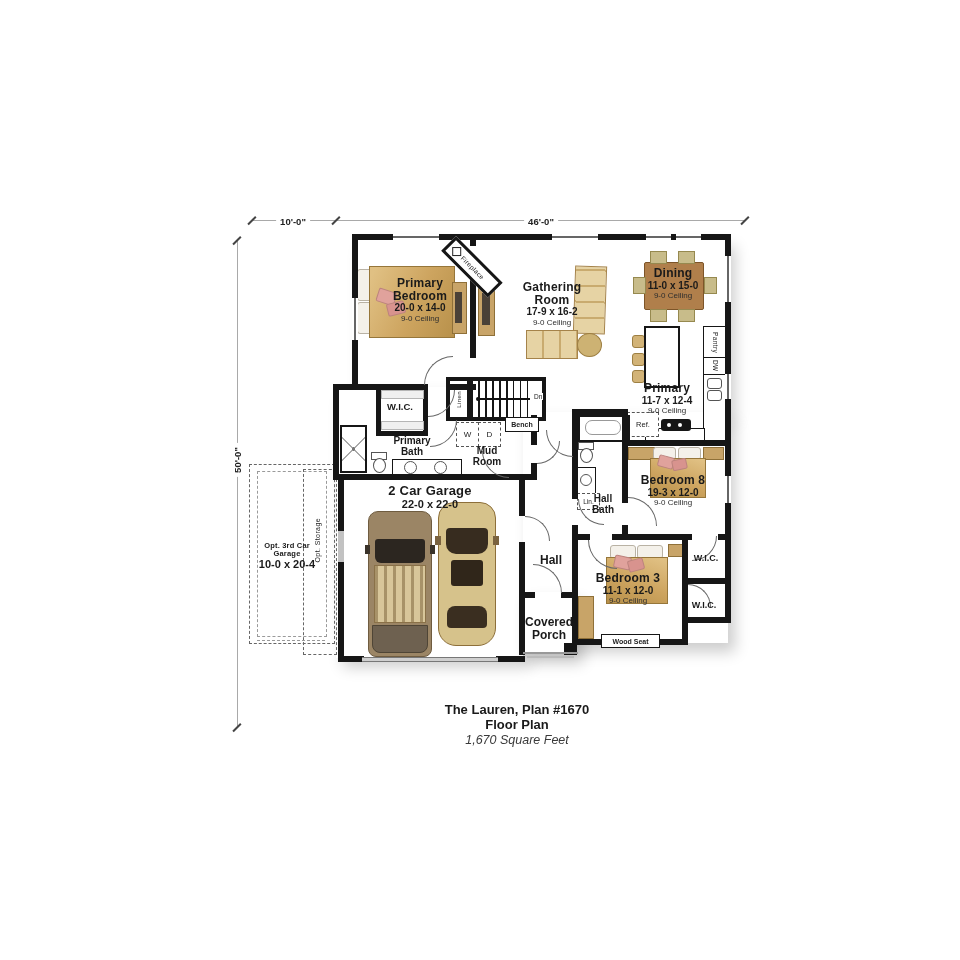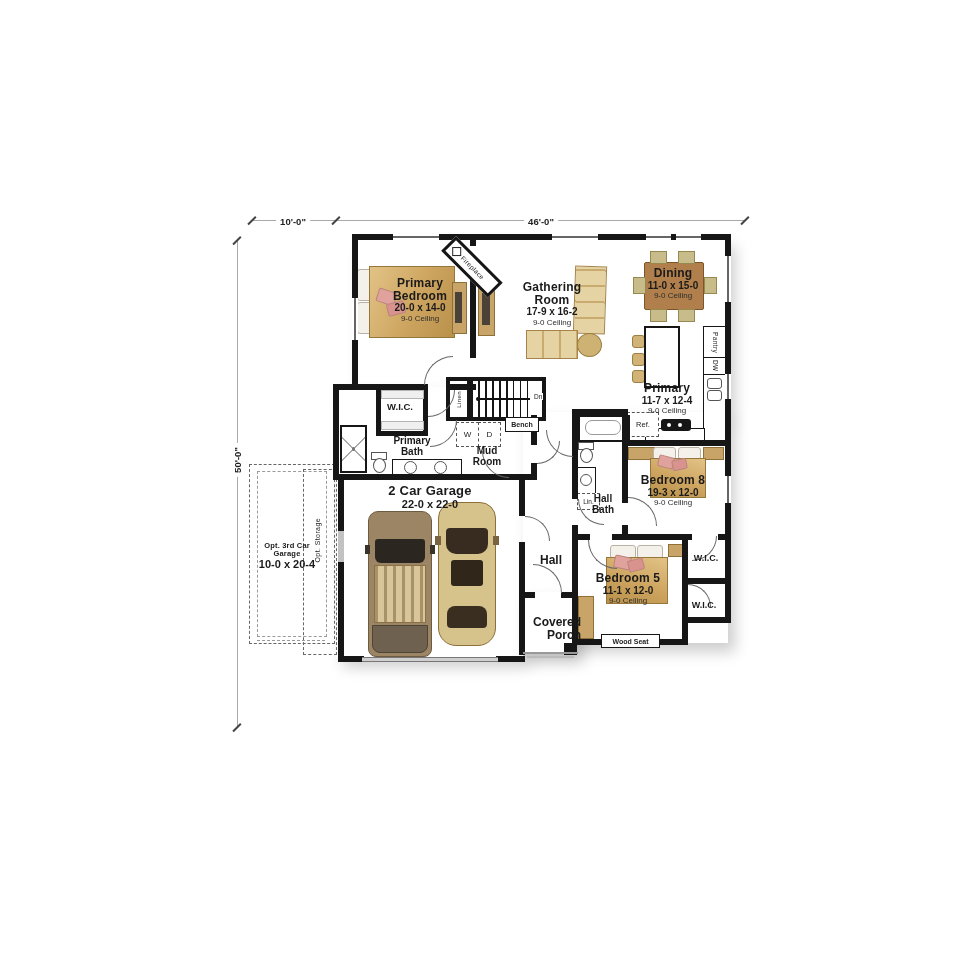--- a/index.html
+++ b/index.html
@@ -254,38 +254,43 @@
     <div class="rname">Primary</div>
     <div class="rsize">11-7 x 12-4</div>
     <div class="rceil">9-0 Ceiling</div>
   </div>
   <div class="rlabel" style="left:673px;top:491px;width:90px;">
     <div class="rname">Bedroom 8</div>
     <div class="rsize">19-3 x 12-0</div>
     <div class="rceil">9-0 Ceiling</div>
   </div>
   <div class="rlabel" style="left:628px;top:589px;width:90px;">
-    <div class="rname">Bedroom 5</div>
+    <div class="rname">Bedroom 3</div>
     <div class="rsize">11-1 x 12-0</div>
     <div class="rceil">9-0 Ceiling</div>
   </div>
   <div class="rlabel" style="left:430px;top:497px;width:130px;">
     <div class="rname xl">2 Car Garage</div>
     <div class="rsize" style="font-size:11px;">22-0 x 22-0</div>
   </div>
 
   <div class="sl" style="left:400px;top:407px;font-size:9.5px;">W.I.C.</div>
   <div class="sl" style="left:412px;top:446px;font-size:10px;width:56px;">Primary Bath</div>
   <div class="sl" style="left:487px;top:456px;font-size:10px;width:50px;">Mud Room</div>
   <div class="sl" style="left:603px;top:476px;font-size:10px;width:38px;margin-top:28px;">Hall Bath</div>
   <div class="sl" style="left:551px;top:561px;font-size:12px;">Hall</div>
-  <div class="sl" style="left:549px;top:629px;font-size:12px;width:64px;text-align:right;">Covered Porch</div>
+  <div class="sl" style="left:549px;top:629px;font-size:12px;width:64px;">Covered Porch</div>
   <div class="sl" style="left:706px;top:559px;font-size:9px;">W.I.C.</div>
   <div class="sl" style="left:704px;top:606px;font-size:9px;">W.I.C.</div>
 
+  <div id="titleblock">
+    <div class="t1">The Lauren, Plan #1670</div>
+    <div class="t2">Floor Plan</div>
+    <div class="t3">1,670 Square Feet</div>
+  </div>
 <div class="shadowrect" style="left: 355px; top: 237px; width: 373px; height: 178px;"></div>
     <div class="shadowrect" style="left: 336px; top: 387px; width: 187px; height: 271px;"></div>
     <div class="shadowrect" style="left: 523px; top: 412px; width: 205px; height: 231px;"></div>
     <div class="shadowrect" style="left: 521px; top: 592px; width: 55px; height: 62px;"></div>
     <div class="wall" style="left: 352px; top: 234px; width: 379px; height: 6px;"></div>
     <div class="wall" style="left: 725px; top: 234px; width: 6px; height: 389px;"></div>
     <div class="wall" style="left: 352px; top: 234px; width: 6px; height: 156px;"></div>
     <div class="wall" style="left: 333px; top: 384px; width: 25px; height: 6px;"></div>
     <div class="wall" style="left: 333px; top: 384px; width: 6px; height: 96px;"></div>
     <div class="wall" style="left: 352px; top: 384px; width: 72px; height: 6px;"></div>

